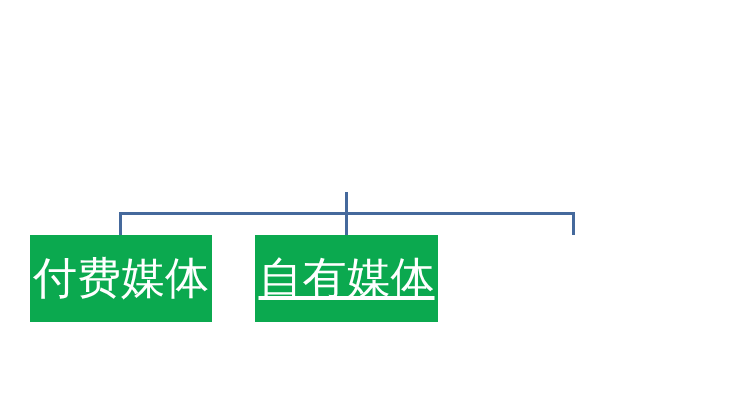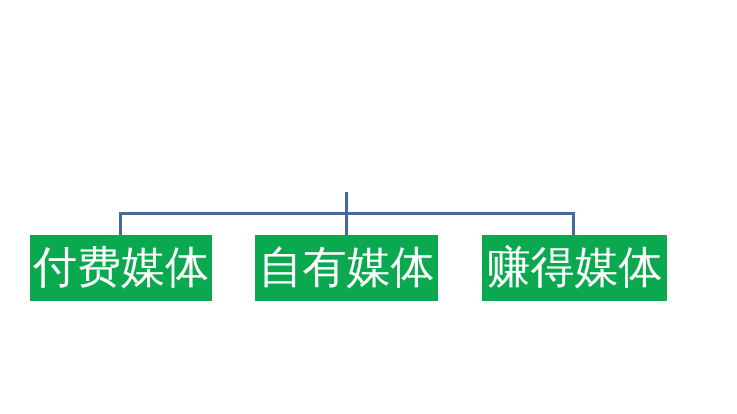--- a/index.html
+++ b/index.html
@@ -28,25 +28,25 @@
   .root-ellipse {
     left: 254px;
     top: 107px;
     width: 184px;
     height: 86px;
     border-radius: 50%;
     font-size: 40px;
   }
   .child-box {
     top: 235px;
-    height: 66px;
+    height: 87px;
     font-size: 44px;
   }
   .child-box.b1 { left: 30px;  width: 182px; }
-  .child-box.b2 { left: 255px; width: 183px; }
+  .child-box.b2 { left: 255px; width: 183px; text-decoration: underline; }
   .child-box.b3 { left: 482px; width: 185px; }
   .connector {
     position: absolute;
     background: var(--connector, #45699C);
   }
   .conn-root-v  { left: 345px; top: 192px; width: 3px;   height: 43px; }
   .conn-h       { left: 119px; top: 212px; width: 456px; height: 3px;  }
   .conn-left-v  { left: 119px; top: 212px; width: 3px;   height: 23px; }
   .conn-right-v { left: 572px; top: 212px; width: 3px;   height: 23px; }
   .node span {
@@ -65,17 +65,14 @@
   <div class="connector conn-right-v"></div>
 
   <div class="node child-box b1">
     <span>付费媒体</span>
   </div>
 
   <div class="node child-box b2">
     <span>自有媒体</span>
   </div>
 
-  <div class="node child-box b3">
-    <span>赚得媒体</span>
-  </div>
 
 </div>
 
 </body></html>

